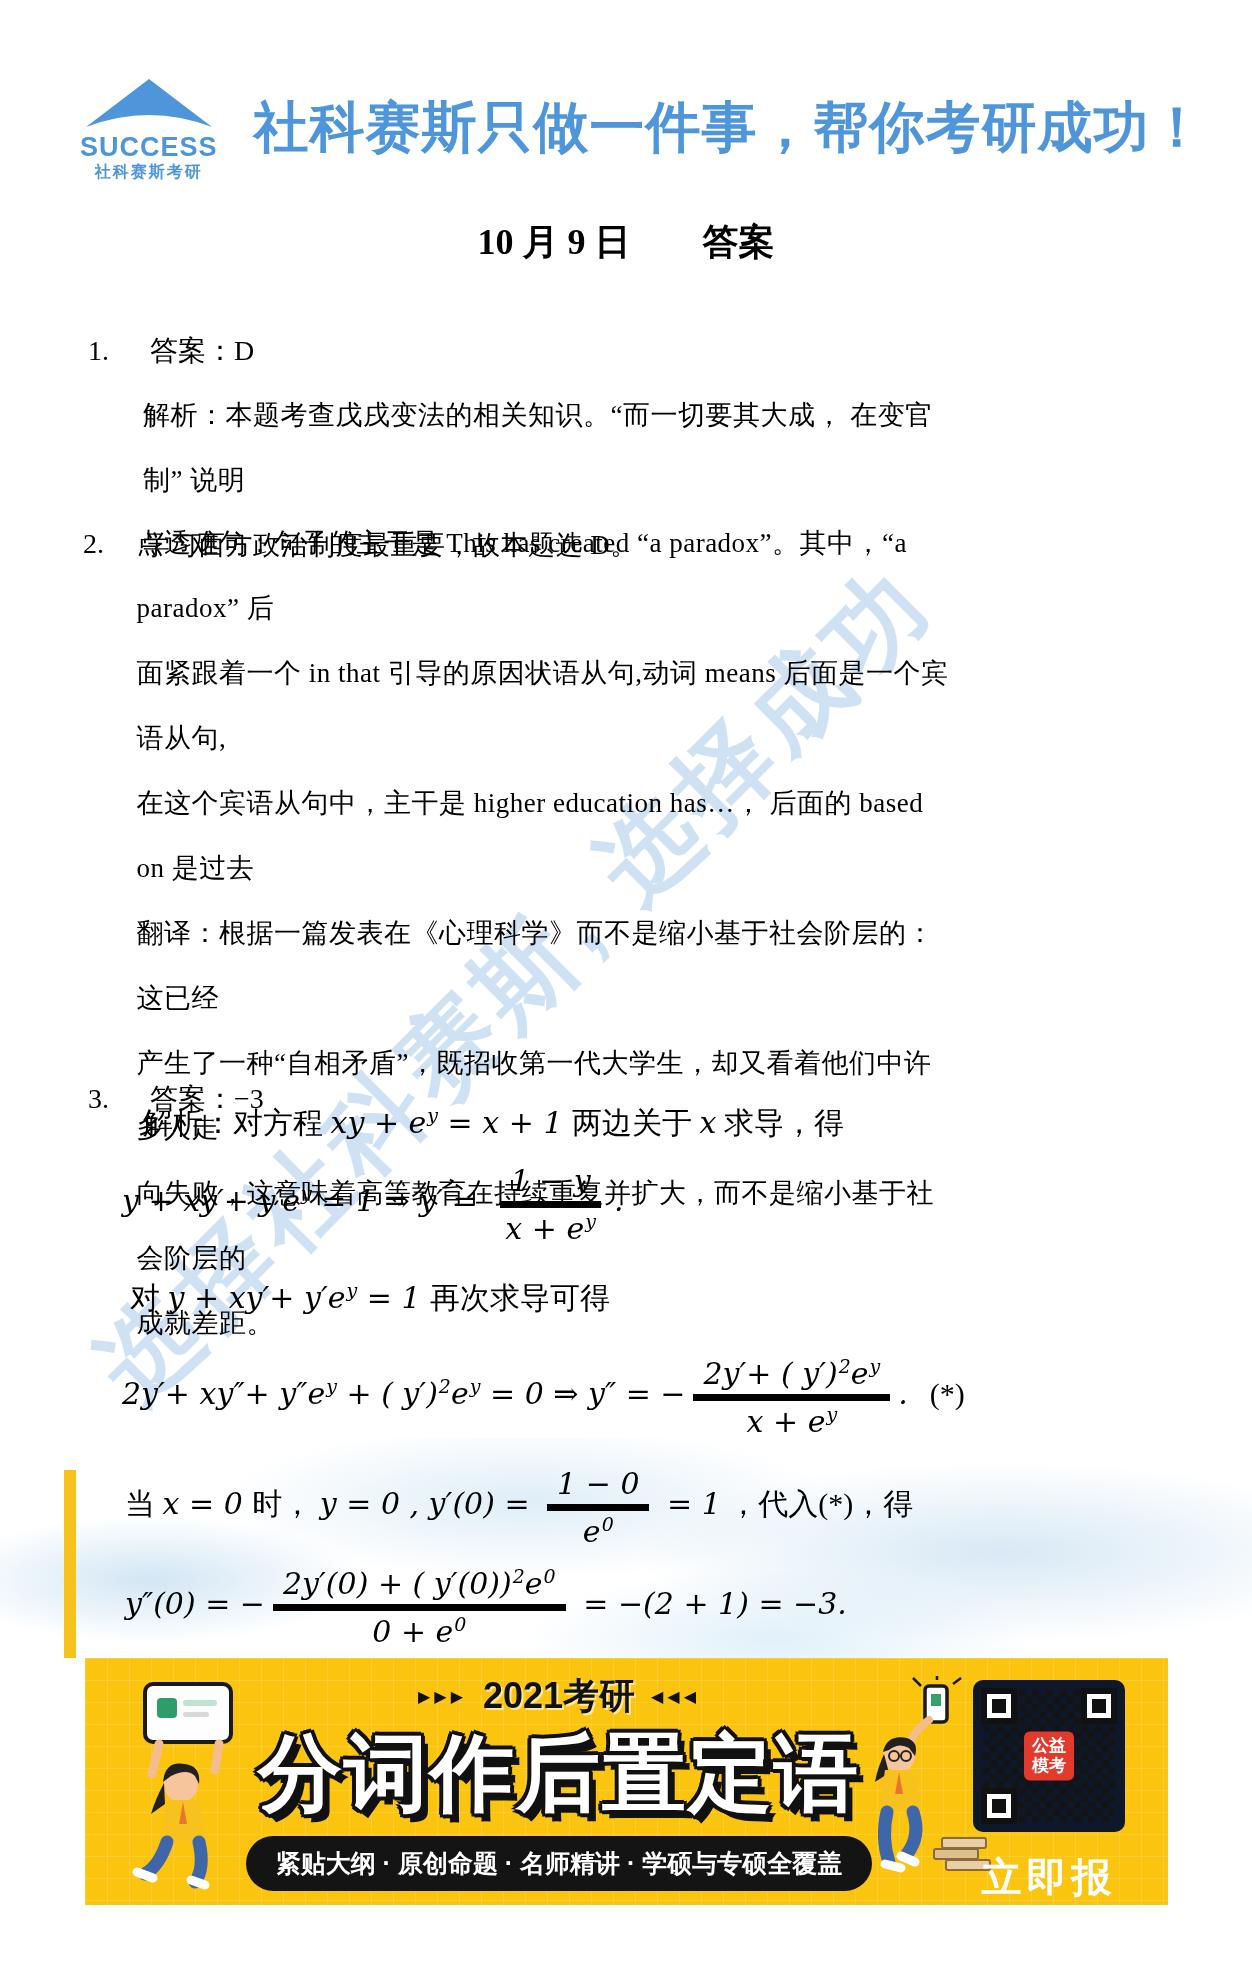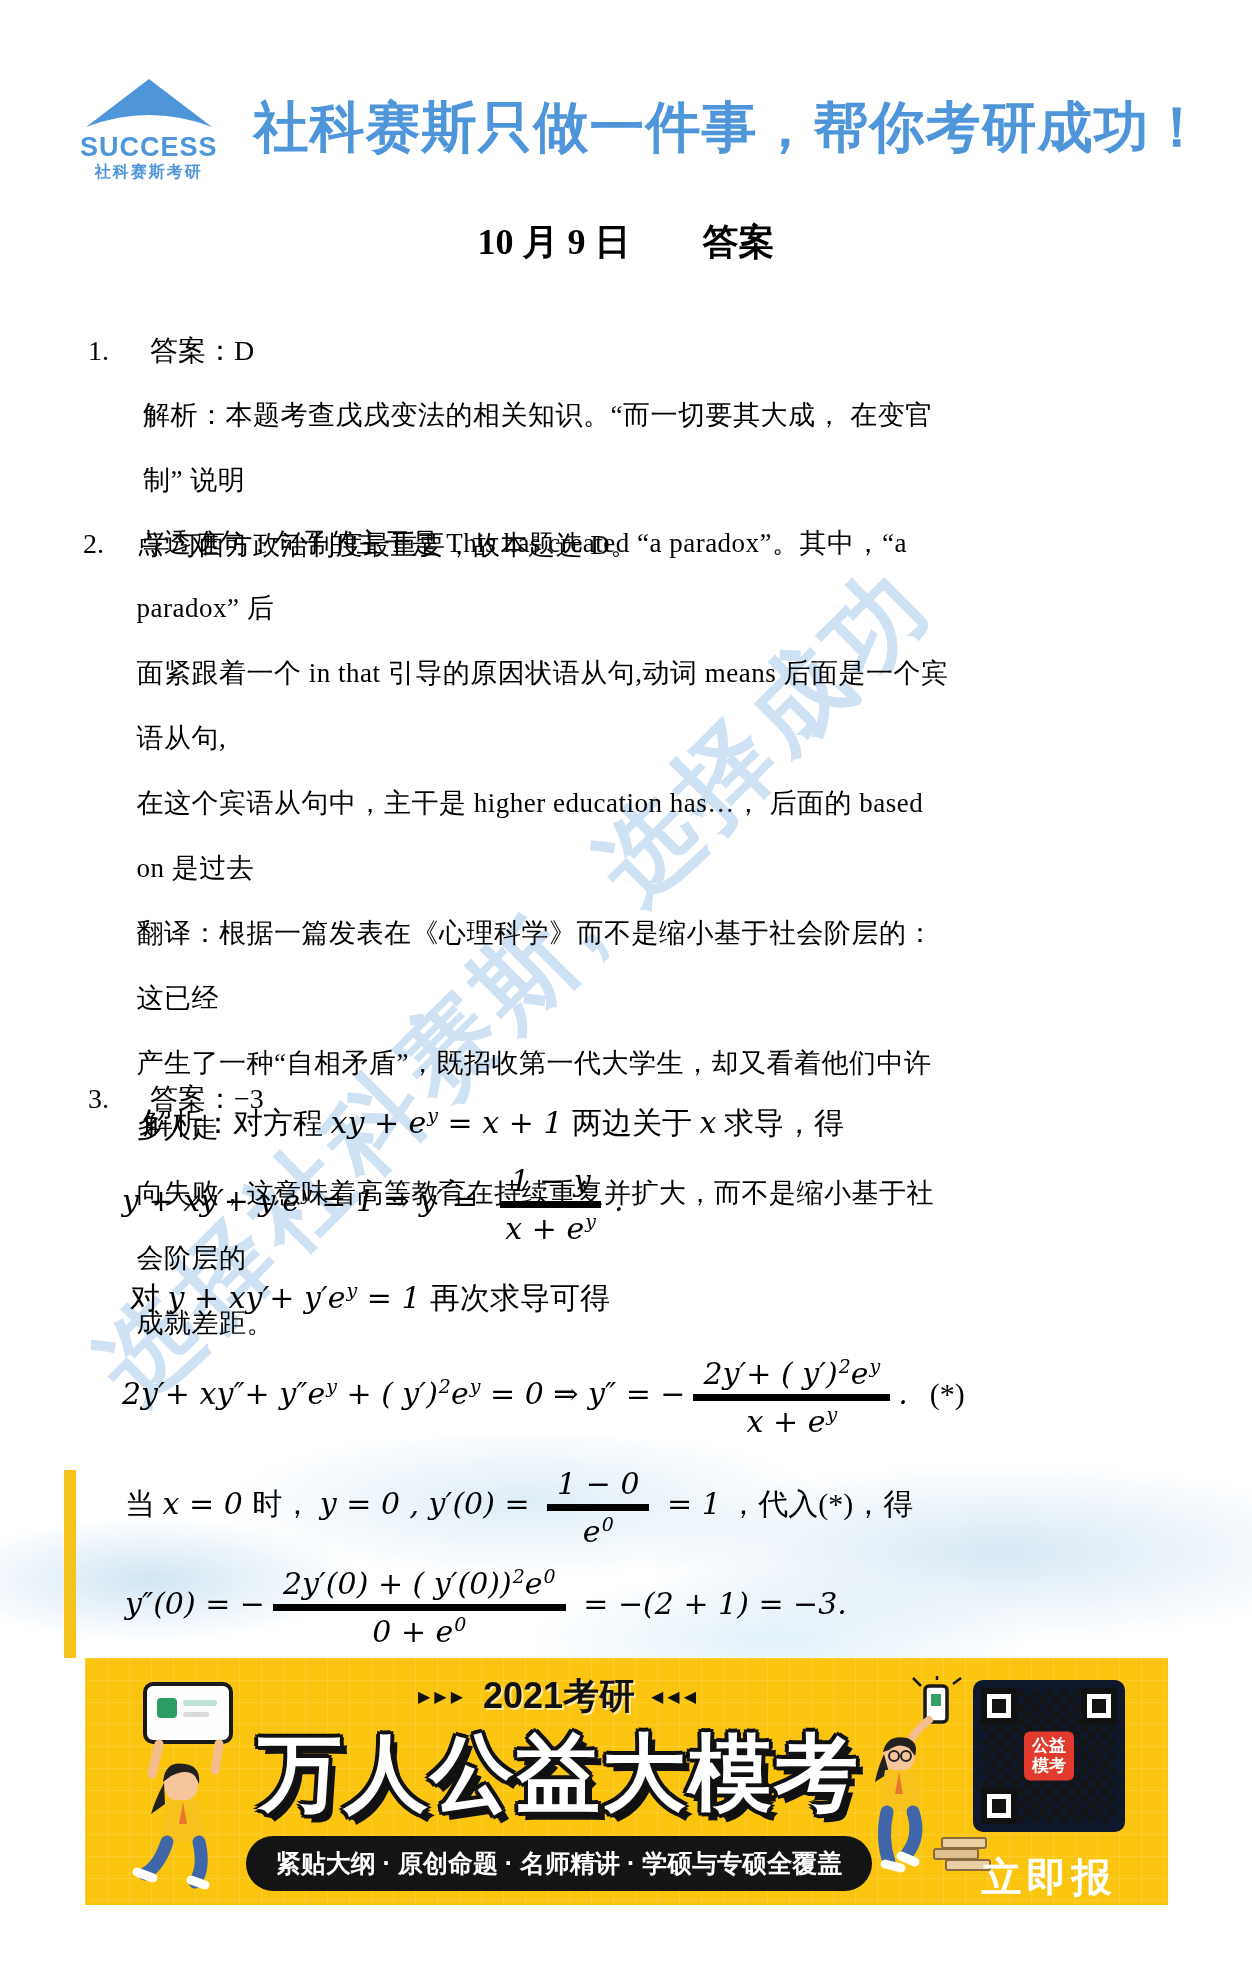--- a/index.html
+++ b/index.html
@@ -209,21 +209,21 @@
         <path d="M60 160 Q52 184 38 192 M92 160 Q98 186 88 200" stroke="#3f66a8" stroke-width="13" fill="none" stroke-linecap="round"></path>
         <path d="M30 190 l16 6 M84 198 l14 5" stroke="#fff" stroke-width="9" stroke-linecap="round"></path>
       </svg>
 
       <div class="ad-main">
         <div class="ad-top">
           <span class="ad-arrows">▶▶▶</span>
           <span class="ad-top-title">2021考研</span>
           <span class="ad-arrows">◀◀◀</span>
         </div>
-        <div class="ad-headline">万人公益大模考</div>
+        <div class="ad-headline">分词作后置定语</div>
       </div>
 
       <div class="pill-row">
         <span class="pill">紧贴大纲 · 原创命题 · 名师精讲 · 学硕与专硕全覆盖</span>
       </div>
 
       <svg class="girl-right" width="120" height="212" viewBox="0 0 120 212">
         <path d="M74 10 l-8 -8 M106 8 l8 -6 M90 4 l0 -4" stroke="#1a1a1a" stroke-width="2.5"></path>
         <rect x="78" y="10" width="22" height="36" rx="4" fill="#fff" stroke="#1a1a1a" stroke-width="3.5"></rect>
         <rect x="84" y="18" width="10" height="12" fill="#37a06b"></rect>

